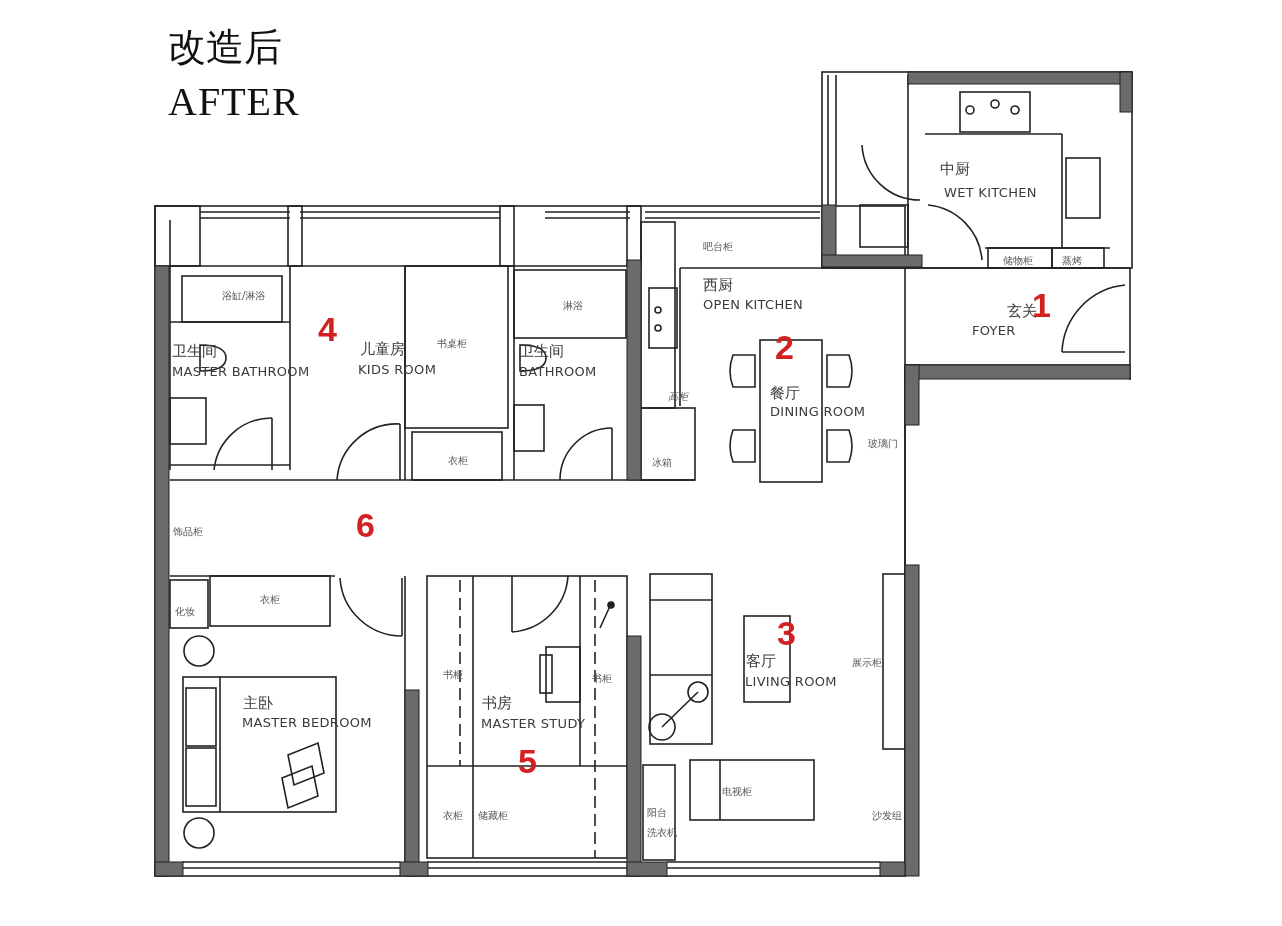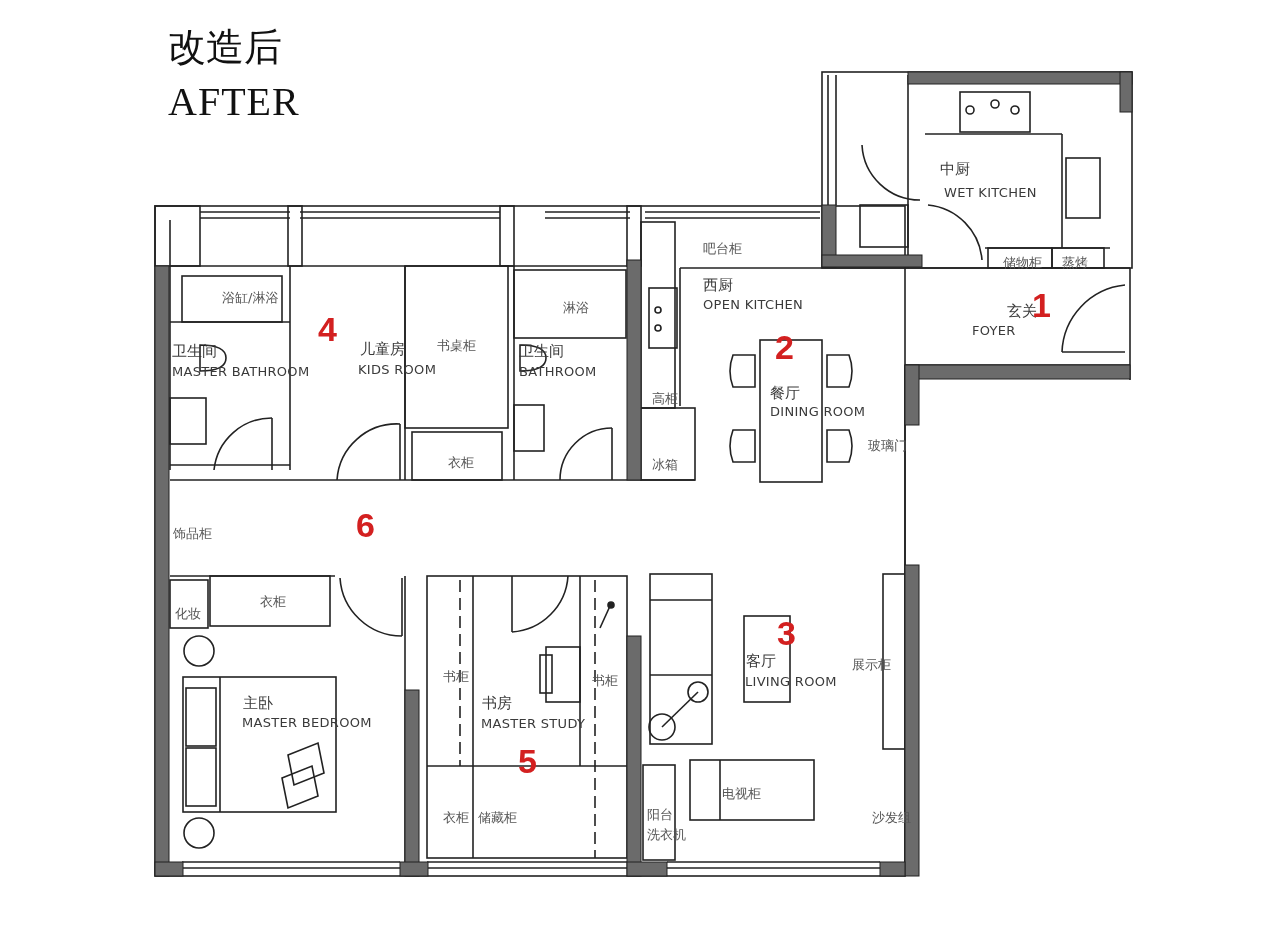--- a/index.html
+++ b/index.html
@@ -4,21 +4,21 @@
 <style>
   html,body{margin:0;padding:0;background:#ffffff;}
   body{width:1282px;height:926px;position:relative;overflow:hidden;font-family:"DejaVu Sans",sans-serif;}
   .title{position:absolute;left:168px;color:#111;font-family:"DejaVu Sans",sans-serif;}
   .title.cn{top:22px;font-size:38px;}
   .title.en{top:78px;font-size:40px;letter-spacing:1px;font-family:Liberation Serif, serif;}
   svg{position:absolute;left:0;top:0;}
   .lbl{position:absolute;font-family:"DejaVu Sans",sans-serif;color:#444;white-space:nowrap;}
   .room-en{font-size:13px;color:#3a3a3a;letter-spacing:0.3px;}
   .room-cn{font-size:15px;color:#3a3a3a;}
-  .small{font-size:13px;color:#555;}
+  .small{font-size:10px;color:#555;}
   .num{position:absolute;font-family:"Liberation Sans",sans-serif;font-weight:bold;font-size:34px;color:#d32020;}
 </style>
 </head>
 <body>
 
 <div class="title cn">改造后</div>
 <div class="title en">AFTER</div>
 
 <svg width="1282" height="926" viewBox="0 0 1282 926">
   <g fill="none" stroke="#222" stroke-width="1.6">
@@ -211,21 +211,21 @@
 <div class="lbl room-en" style="left:519px;top:364px;">BATHROOM</div>
 
 <div class="lbl room-cn" style="left:243px;top:694px;">主卧</div>
 <div class="lbl room-en" style="left:242px;top:715px;">MASTER BEDROOM</div>
 
 <div class="lbl small" style="left:222px;top:289px;">浴缸/淋浴</div>
 <div class="lbl small" style="left:563px;top:299px;">淋浴</div>
 <div class="lbl small" style="left:437px;top:337px;font-family:Liberation Serif, serif;">书桌柜</div>
 <div class="lbl small" style="left:448px;top:454px;">衣柜</div>
 <div class="lbl small" style="left:703px;top:240px;">吧台柜</div>
-<div class="lbl small" style="left:652px;top:390px;">高柜</div>
+<div class="lbl small" style="left:668px;top:390px;font-style:italic;">高柜</div>
 <div class="lbl small" style="left:652px;top:456px;">冰箱</div>
 <div class="lbl small" style="left:1003px;top:254px;">储物柜</div>
 <div class="lbl small" style="left:1062px;top:254px;">蒸烤</div>
 <div class="lbl small" style="left:868px;top:437px;">玻璃门</div>
 <div class="lbl small" style="left:173px;top:525px;">饰品柜</div>
 <div class="lbl small" style="left:260px;top:593px;">衣柜</div>
 <div class="lbl small" style="left:175px;top:605px;">化妆</div>
 <div class="lbl small" style="left:443px;top:668px;">书柜</div>
 <div class="lbl small" style="left:592px;top:672px;">书柜</div>
 <div class="lbl small" style="left:443px;top:809px;">衣柜</div>

